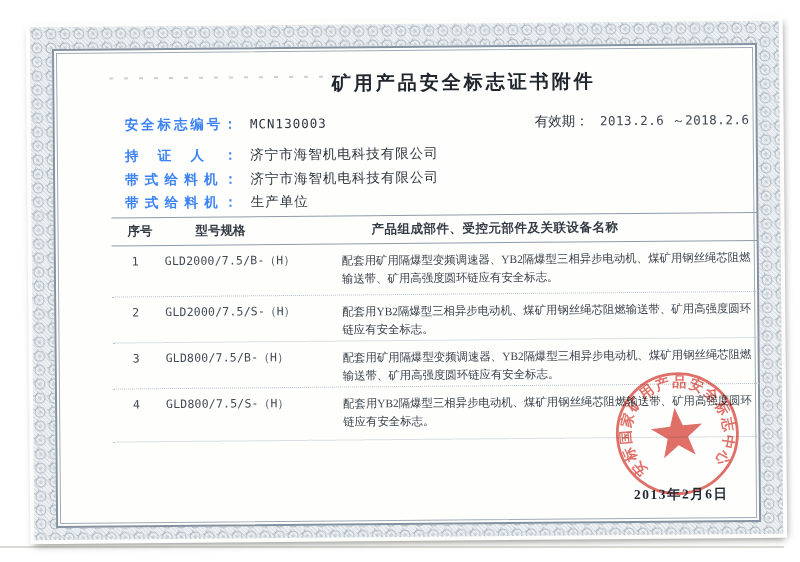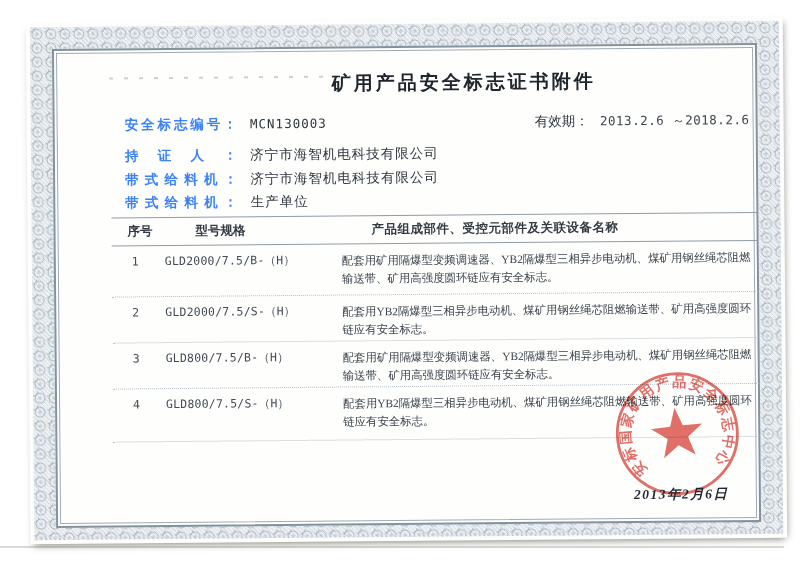--- a/index.html
+++ b/index.html
@@ -74,21 +74,21 @@
   .c-no{padding-left:20px;font-family:"DejaVu Sans Mono","Liberation Mono",monospace;font-size:11.5px;color:#434b54;}
   .c-model{font-family:"DejaVu Sans Mono","Liberation Mono",monospace;font-size:11.5px;letter-spacing:.2px;color:#434b54;padding-left:3px;white-space:nowrap;}
   .c-desc{font-size:11.4px;line-height:1.55;color:#3a424b;padding-right:4px;}
   
   .seal{
     position:absolute;left:550px;top:318px;width:140px;height:140px;
     opacity:.82;mix-blend-mode:multiply;transform:rotate(-6deg);
   }
   .issue-date{
     position:absolute;left:576px;top:440px;font-size:13.5px;letter-spacing:1.5px;
-    color:#1f2730;font-weight:600;font-style:italic;
+    color:#1f2730;font-weight:600;
   }
 </style>
 </head>
 <body>
 
 <div class="stage">
   <div class="scanner-line"></div>
 
   <div class="paper">
     <div class="guilloche"></div>

